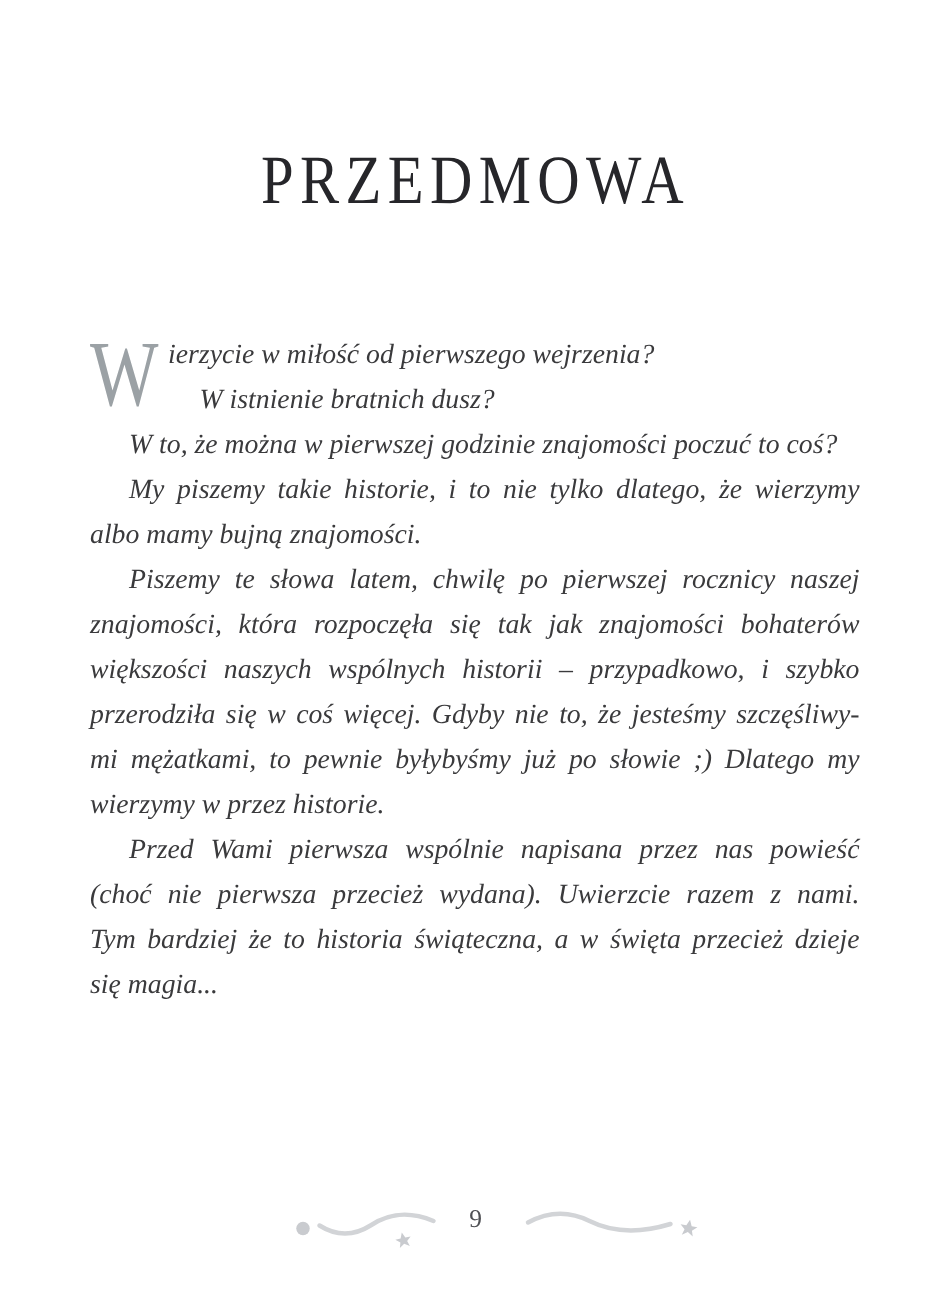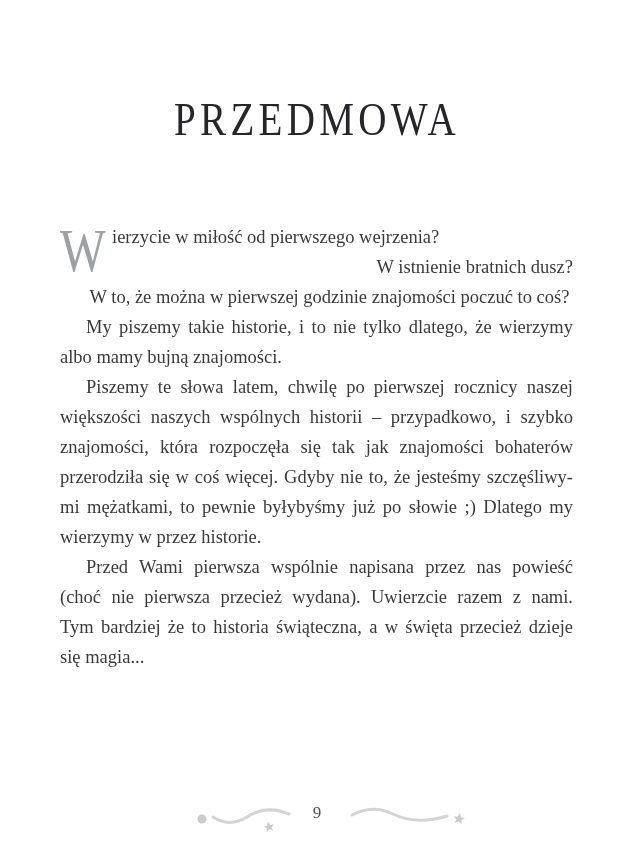--- a/index.html
+++ b/index.html
@@ -50,32 +50,31 @@
     line-height: 56px;
     color: #9ba1a5;
     transform: scaleX(0.78);
     transform-origin: 0 50%;
     margin-right: 4px;
   }
   .line {
     line-height: 30px;
     height: 30px;
     white-space: normal;
+    font-style: italic;
   }
   .line.j {
     text-align: justify;
     text-align-last: justify;
   }
   .line.ind {
     text-indent: 26px;
-    text-align: center;
   }
   .line.ind2 {
     text-indent: 21px;
-    text-align: right;
   }
   .footer-ornaments {
     position: absolute;
     left: 0;
     top: 790px;
     width: 634px;
     height: 60px;
   }
   .page-number {
     position: absolute;
@@ -98,22 +97,22 @@
   <div class="body-text">
     <div class="opening">
       <span class="drop-cap">W</span>
       <div class="line">ierzycie w miłość od pierwszego wejrzenia?</div>
       <div class="line ind2">W istnienie bratnich dusz?</div>
     </div>
     <div class="line ind">W to, że można w pierwszej godzinie znajomości poczuć to coś?</div>
     <div class="line ind j">My piszemy takie historie, i to nie tylko dlatego, że wierzymy</div>
     <div class="line">albo mamy bujną znajomości.</div>
     <div class="line ind j">Piszemy te słowa latem, chwilę po pierwszej rocznicy naszej</div>
+    <div class="line j">znajomości, która rozpoczęła się tak jak znajomości bohaterów</div>
     <div class="line j">większości naszych wspólnych historii – przypadkowo, i szybko</div>
-    <div class="line j">znajomości, która rozpoczęła się tak jak znajomości bohaterów</div>
     <div class="line j">przerodziła się w coś więcej. Gdyby nie to, że jesteśmy szczęśliwy-</div>
     <div class="line j">mi mężatkami, to pewnie byłybyśmy już po słowie ;) Dlatego my</div>
     <div class="line">wierzymy w przez historie.</div>
     <div class="line ind j">Przed Wami pierwsza wspólnie napisana przez nas powieść</div>
     <div class="line j">(choć nie pierwsza przecież wydana). Uwierzcie razem z nami.</div>
     <div class="line j">Tym bardziej że to historia świąteczna, a w święta przecież dzieje</div>
     <div class="line">się magia...</div>
   </div>
 
   <svg class="footer-ornaments" viewBox="0 790 634 60" xmlns="http://www.w3.org/2000/svg">

